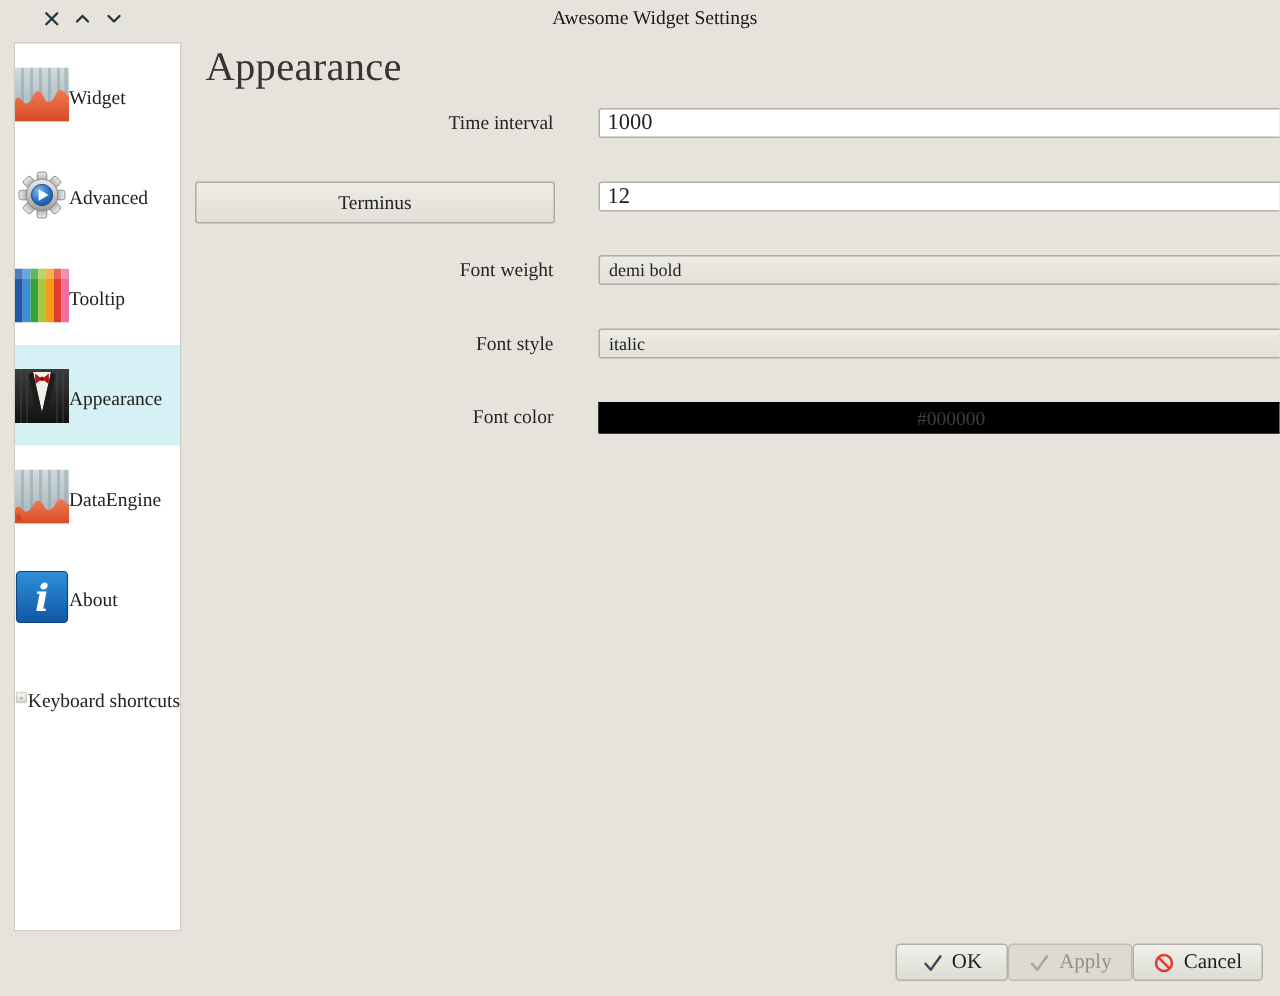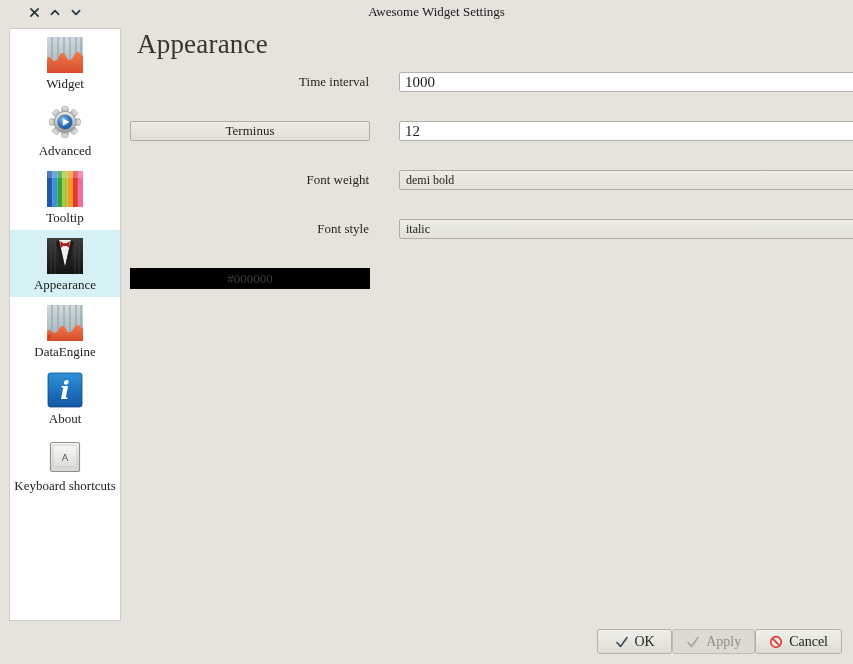--- a/index.html
+++ b/index.html
@@ -27,22 +27,22 @@
     font-size:13px; color:#191919;
   }
 
   
   .sidebar {
     position:absolute; left:9px; top:28px; width:112px; height:593px;
     background:#ffffff; border:1px solid #cfcec6;
     overflow:hidden;
   }
   .side-item {
-    width:100%; height:67px; padding-top:8px;
-    display:flex; flex-direction:column; align-items:center;
+    width:100%; height:67px; 
+    display:flex; flex-direction:row; align-items:center;
     cursor:default;
   }
   .side-item.selected { background:#d5f1f5; }
   .side-icon { width:36px; height:36px; display:block; }
   .side-label {
     margin-top:3px; font-size:13px; line-height:15px; color:#23221e;
     white-space:nowrap;
   }
 
   
@@ -72,21 +72,21 @@
   .spin-value { font-size:15px; color:#1d1c18; }
   .spin-arrows {
     position:absolute; right:5px; top:0; height:20px;
     display:flex; flex-direction:column; align-items:center; justify-content:center; gap:2px;
   }
   .tri-up { width:0; height:0; border-left:4px solid transparent; border-right:4px solid transparent; border-bottom:5px solid #3a3936; }
   .tri-down { width:0; height:0; border-left:4px solid transparent; border-right:4px solid transparent; border-top:5px solid #3a3936; }
   .tri-down.dim { border-top-color:#8f8e86; }
 
   .push-btn {
-    width:100%; height:20px;
+    width:100%; height:28px;
     background:linear-gradient(#edece5,#e1dfd7);
     border:1px solid #aeaca4; border-radius:2px;
     font-family:"Liberation Serif", serif; font-size:13px; color:#23221e;
     display:flex; align-items:center; justify-content:center;
   }
 
   .combo {
     height:20px;
     background:linear-gradient(#ecebe4,#e3e1d9);
     border:1px solid #aeaca4; border-radius:2px;
@@ -338,20 +338,21 @@
       <span>demi bold</span>
       <span class="combo-arrow"></span>
     </div>
 
     <label class="frm-label">Font style</label>
     <div class="field combo">
       <span>italic</span>
       <span class="combo-arrow"></span>
     </div>
 
+    <label class="frm-label">Font color</label>
     <div class="field color-row">
       <button class="color-btn">#000000</button>
     </div>
 
   </div>
 </div>
 
 <div class="footer">
   <button class="dlg-btn">
     <svg class="btn-ico" viewBox="0 0 14 14">

